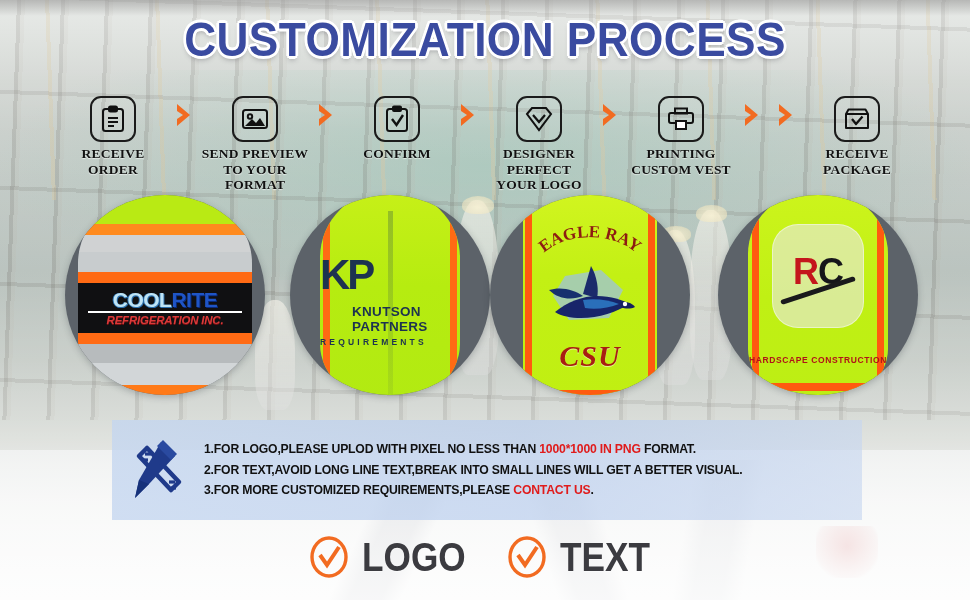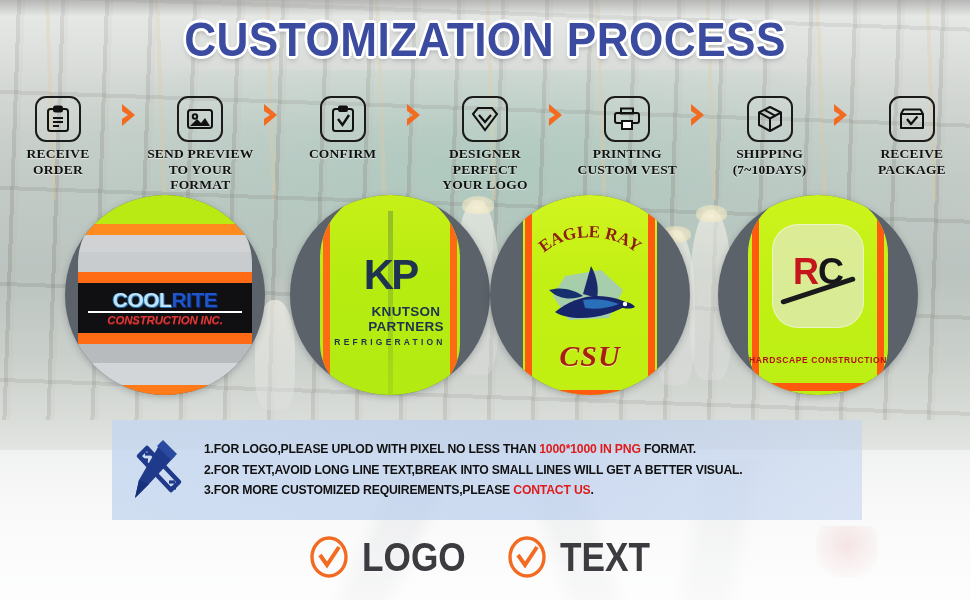--- a/index.html
+++ b/index.html
@@ -91,21 +91,21 @@
     -webkit-text-stroke:0px;
     text-shadow:
       -2px -2px 0 #fff, 2px -2px 0 #fff, -2px 2px 0 #fff, 2px 2px 0 #fff,
       -3px 0 0 #fff, 3px 0 0 #fff, 0 -3px 0 #fff, 0 3px 0 #fff,
       0 4px 5px rgba(60,60,70,.35);
   }
 
   
   .steps {
     position:absolute; top:96px; left:0; width:970px; height:96px; z-index:5;
-    display:flex; align-items:flex-start; justify-content:space-between; padding:0 4px;
+    display:flex; align-items:flex-start; justify-content:center; padding:0 4px;
   }
   .step { width:108px; text-align:center; flex:0 0 auto; }
   .step-icon {
     width:46px; height:46px; margin:0 auto 4px;
     border:2px solid #1b1b1b; border-radius:11px;
     display:flex; align-items:center; justify-content:center;
     background:rgba(255,255,255,.06);
   }
   .step-icon svg { display:block; }
   .step-label {
@@ -154,21 +154,21 @@
   .vest2 {
     width:140px; height:215px; border-radius:50%/32% 32% 28% 28%;
     background:linear-gradient(180deg,#c7f018 0%,#b6ec10 45%,#b2ea12 100%);
     overflow:hidden;
   }
   .vest2 .side-l,.vest2 .side-r { position:absolute; top:14%; bottom:2%; width:7px; background:#ff6a14; }
   .vest2 .side-l { left:3px; } .vest2 .side-r { right:3px; }
   .vest2 .zip { position:absolute; left:50%; top:10%; bottom:0; width:5px; margin-left:-2px;
                 background:linear-gradient(180deg,rgba(110,150,50,.55),rgba(110,150,50,.15)); }
   .kp {
-    position:absolute; left:0; right:0; top:30%; text-align:center;
+    position:absolute; left:0; right:0; top:30%; text-align:left;
     font-family:"Liberation Sans", sans-serif; color:#1d3350;
   }
   .kp .mono { font-size:42px; font-weight:bold; letter-spacing:-3px; line-height:42px; }
   .kp .n1 { font-size:13.5px; font-weight:bold; letter-spacing:.3px; margin-top:8px;margin-left:32px; }
   .kp .n2 { font-size:8.5px; font-weight:bold; letter-spacing:3.2px; margin-top:3px; }
 
   
   .vest3 {
     width:134px; height:214px; border-radius:16px 16px 14px 14px;
     background:linear-gradient(180deg,#d2f520 0%,#c3f014 40%,#c0ef12 100%);
@@ -361,32 +361,20 @@
       <div class="step-label">PRINTING</div>
       <div class="step-label">CUSTOM VEST</div>
     </div>
 
     <div class="arrow">
       <svg width="20" height="26" viewBox="0 0 20 26">
           <path d="M3 2 L16 13 L3 24 L3 17 L9 13 L3 9 Z" fill="#f26b21"></path>
         </svg>
     </div>
 
-    <div class="step">
-      <div class="step-icon">
-        <svg width="28" height="28" viewBox="0 0 28 28" fill="none" stroke="#111" stroke-width="2" stroke-linejoin="round">
-          <path d="M14 2 L25 7.5 L25 20 L14 26 L3 20 L3 7.5 Z"></path>
-          <path d="M3 7.5 L14 13.5 L25 7.5"></path>
-          <path d="M14 13.5 L14 26"></path>
-          <path d="M8.5 4.8 L19.5 10.8"></path>
-        </svg>
-      </div>
-      <div class="step-label">SHIPPING</div>
-      <div class="step-label">(7~10DAYS)</div>
-    </div>
 
     <div class="arrow">
       <svg width="20" height="26" viewBox="0 0 20 26">
           <path d="M3 2 L16 13 L3 24 L3 17 L9 13 L3 9 Z" fill="#f26b21"></path>
         </svg>
     </div>
 
     <div class="step">
       <div class="step-icon">
         <svg width="28" height="26" viewBox="0 0 28 26" fill="none" stroke="#111" stroke-width="2" stroke-linejoin="round">
@@ -404,34 +392,34 @@
   <div class="circles">
 
     <div class="circle c1">
       <div class="vest vest1">
         <div class="shine"></div>
         <div class="coolrite">
           <div class="l1">
             <span class="cool">COOL</span><span class="rite">RITE</span>
           </div>
           <div class="rule"></div>
-          <div class="l2">CONSTRUCTION INC.</div>
+          <div class="l2">REFRIGERATION INC.</div>
         </div>
       </div>
     </div>
 
     <div class="circle c2">
       <div class="vest vest2">
         <div class="side-l"></div>
           <div class="side-r"></div>
           <div class="zip"></div>
         <div class="kp">
           <div class="mono">KP</div>
           <div class="n1">KNUTSON PARTNERS</div>
-          <div class="n2">REFRIGERATION</div>
+          <div class="n2">REQUIREMENTS</div>
         </div>
       </div>
     </div>
 
     <div class="circle c3">
       <div class="vest vest3">
         <div class="side-l"></div>
           <div class="side-r"></div>
           <div class="botbar"></div>
         <div class="er-arc">

